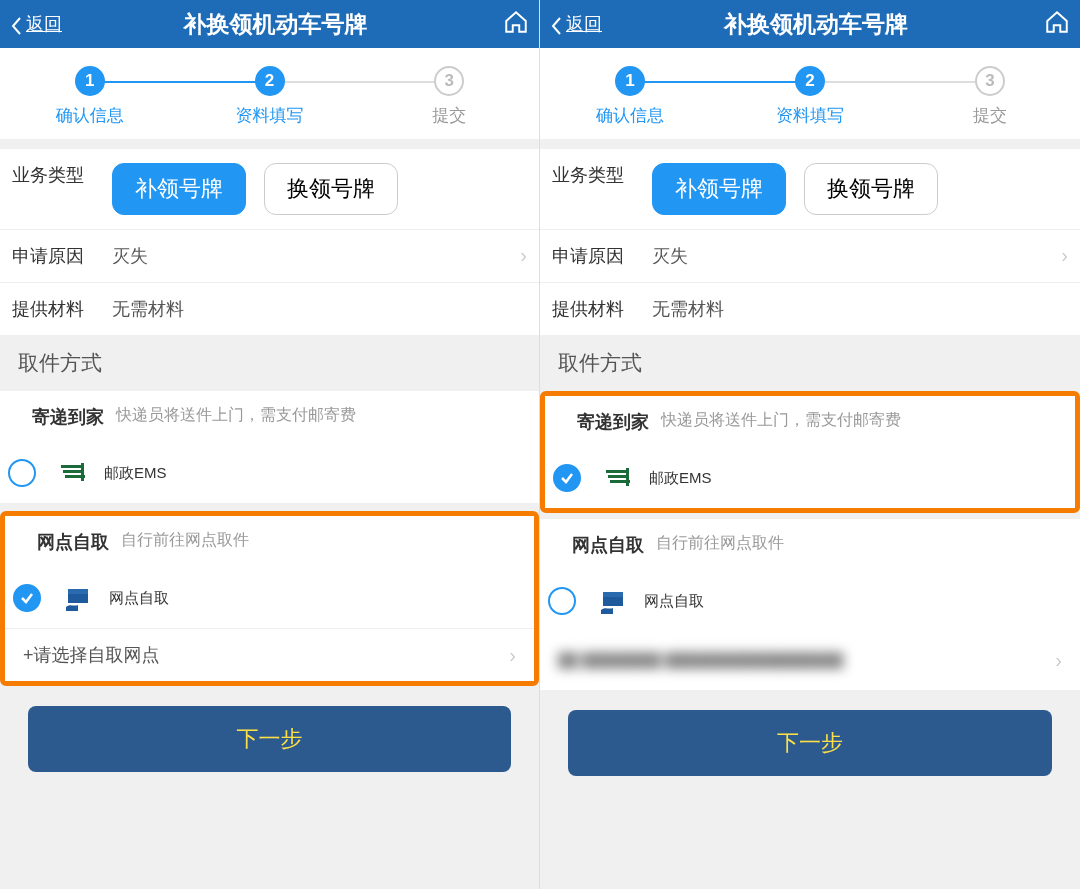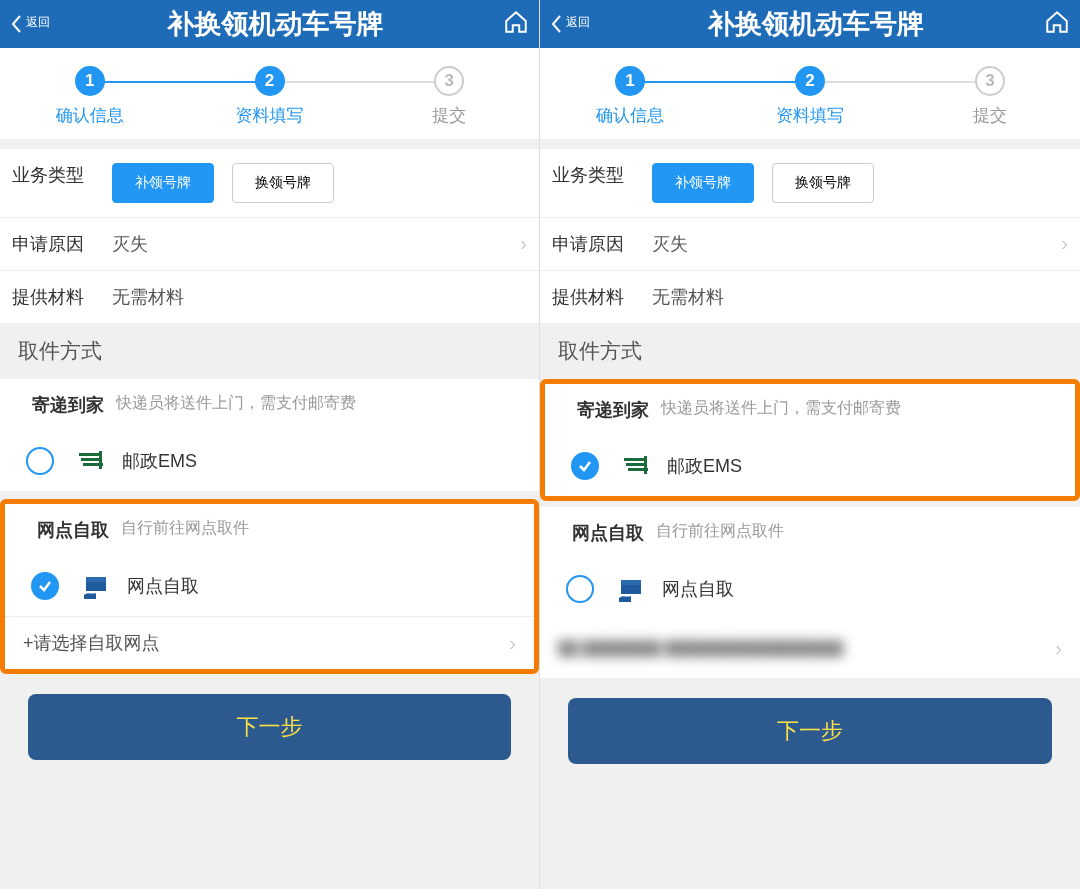--- a/index.html
+++ b/index.html
@@ -22,29 +22,30 @@
       background: #1e6cb8;
       height: 48px;
       display: flex;
       align-items: center;
       padding: 0 10px;
       color: #fff;
       position: relative;
     }
     .back-btn {
       display: flex;
-      align-items: flex-start;
-      font-size: 12px;
+      align-items: flex-end;
+      font-size: 18px;
+      text-decoration: underline;
     }
     .back-btn svg { width: 12px; height: 20px; margin-right: 4px; }
     .title {
       position: absolute;
       left: 12px; right: 0;
       text-align: center;
-      font-size: 27px;
+      font-size: 23px;
       font-weight: bold;
       pointer-events: none;
     }
     .home-btn { margin-left: auto; }
     .home-btn svg { width: 26px; height: 26px; }
     .steps {
       background: #fff;
       display: flex;
       justify-content: space-around;
       padding: 18px 0 12px 0;
@@ -91,23 +92,23 @@
       display: flex;
       align-items: flex-start;
       padding: 14px 12px;
       border-bottom: 1px solid #eee;
       font-size: 18px;
     }
     .row:last-child { border-bottom: none; }
     .row-label { width: 100px; color: #333; }
     .pill {
       padding: 10px 22px;
-      border-radius: 4px;
+      border-radius: 12px;
       margin-right: 18px;
-      font-size: 14px;
+      font-size: 22px;
       border: 1px solid #ccc;
       background: #fff;
     }
     .pill.active { background: #2196f3; color: #fff; border-color: #2196f3; }
     .row-value { color: #555; flex: 1; }
     .chevron { color: #ccc; font-size: 20px; }
     .pickup-header {
       background: #f0f0f0;
       padding: 14px 18px;
       font-size: 21px;
@@ -118,23 +119,23 @@
       align-items: flex-start;
       padding: 14px 32px;
       background: #fff;
       font-size: 18px;
     }
     .delivery-head .dh-title { font-weight: bold; color: #333; margin-right: 12px; }
     .delivery-head .dh-sub { color: #999; font-size: 16px; }
     .option-row {
       display: flex;
       align-items: center;
-      padding: 16px 26px;
-      background: #fff;
-      font-size: 18px;
+      padding: 16px 8px;
+      background: #fff;
+      font-size: 15px;
     }
     .radio-circle {
       width: 28px; height: 28px;
       border-radius: 50%;
       border: 2px solid #2196f3;
       margin-right: 22px;
       display: flex;
       align-items: center;
       justify-content: center;
     }

